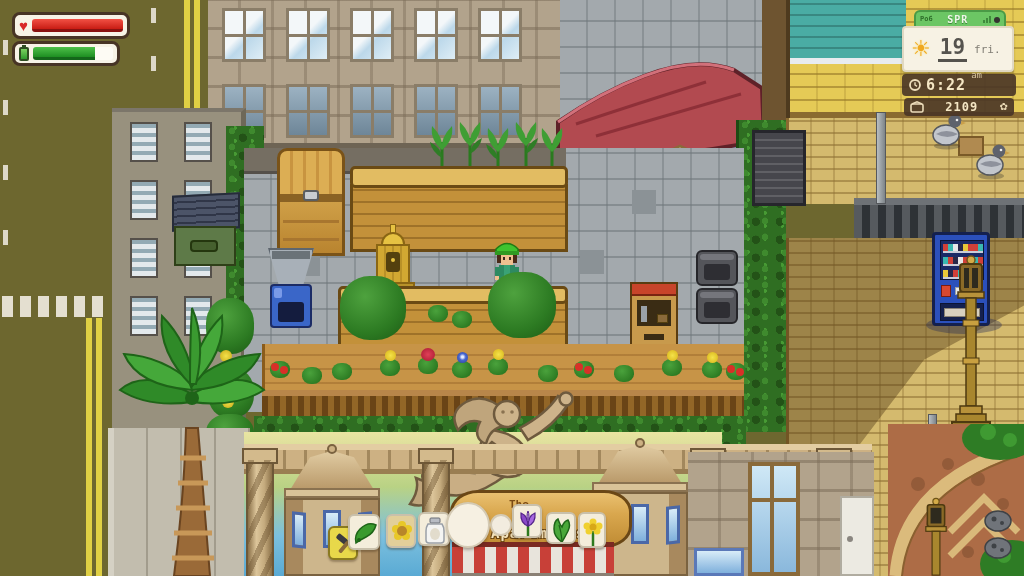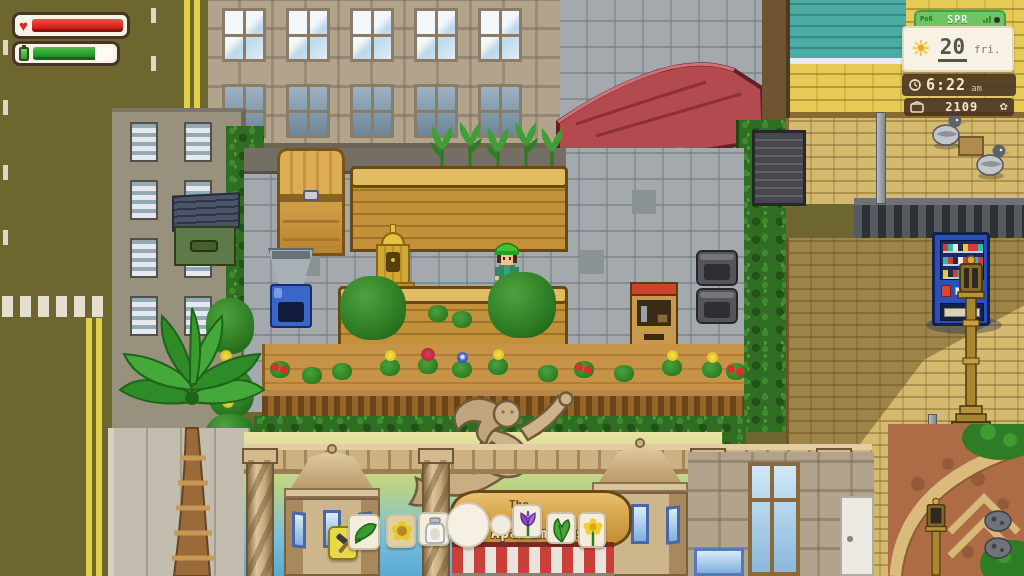--- a/index.html
+++ b/index.html
@@ -609,30 +609,30 @@
       <span style="position:static;display:flex;align-items:flex-end;gap:1px;">
         <i style="position:static;display:block;width:2px;height:3px;background:#3f8a3c;"></i>
         <i style="position:static;display:block;width:2px;height:5px;background:#3f8a3c;"></i>
         <i style="position:static;display:block;width:2px;height:7px;background:#3f8a3c;"></i>
         <i style="position:static;display:block;width:6px;height:6px;border-radius:50%;background:#343430;margin-left:2px;"></i>
       </span>
     </div>
     <div style="left:0;top:16px;width:112px;height:46px;background:#f7f2e4;border:2px solid #e0d8c2;border-radius:4px;
          box-shadow:0 2px 2px rgba(40,30,20,.3);display:flex;align-items:center;padding:0 7px;gap:7px;">
       <span style="position:static;font-size:22px;line-height:1;color:#f0a820;text-shadow:0 0 2px #f8d858;">☀</span>
-      <span class="mono" style="position:static;font-size:21px;font-weight:bold;color:#55534e;border-bottom:3px solid #55534e;line-height:1.05;padding:0 2px;">20</span>
+      <span class="mono" style="position:static;font-size:21px;font-weight:bold;color:#55534e;border-bottom:3px solid #55534e;line-height:1.05;padding:0 2px;">19</span>
       <span class="mono" style="position:static;font-size:11px;color:#807d74;">fri.</span>
     </div>
     <div class="brownbar" style="left:0;top:64px;width:114px;height:22px;padding:0 7px;gap:5px;">
       <svg style="position:static;flex:none;" width="12" height="12" viewBox="0 0 12 12">
         <circle cx="6" cy="6" r="5" fill="none" stroke="#ecdcba" stroke-width="1.8"></circle>
         <path d="M6 3.2 V6 L8 7.4" stroke="#ecdcba" stroke-width="1.4" fill="none"></path>
       </svg>
       <span class="mono" style="position:static;font-size:15px;font-weight:bold;letter-spacing:1px;">6:22</span>
-      <span class="mono" style="position:static;font-size:9px;color:#d9c6a0;align-self:flex-end;margin-bottom:3px;">am</span>
+      <span class="mono" style="position:static;font-size:9px;color:#d9c6a0;align-self:flex-end;margin-bottom:16px;">am</span>
     </div>
     <div class="brownbar" style="left:2px;top:88px;width:110px;height:18px;padding:0 6px;justify-content:space-between;">
       <svg style="position:static;flex:none;" width="14" height="12" viewBox="0 0 14 12">
         <rect x="1" y="3" width="12" height="8" rx="1.5" fill="none" stroke="#ecdcba" stroke-width="1.6"></rect>
         <path d="M2 3 L7 0.8 L12 3" fill="none" stroke="#ecdcba" stroke-width="1.4"></path>
       </svg>
       <span class="mono" style="position:static;font-size:12px;font-weight:bold;letter-spacing:1px;">2109</span>
       <span style="position:static;font-size:10px;color:#ead9b4;line-height:1;">✿</span>
     </div>
   </div>

